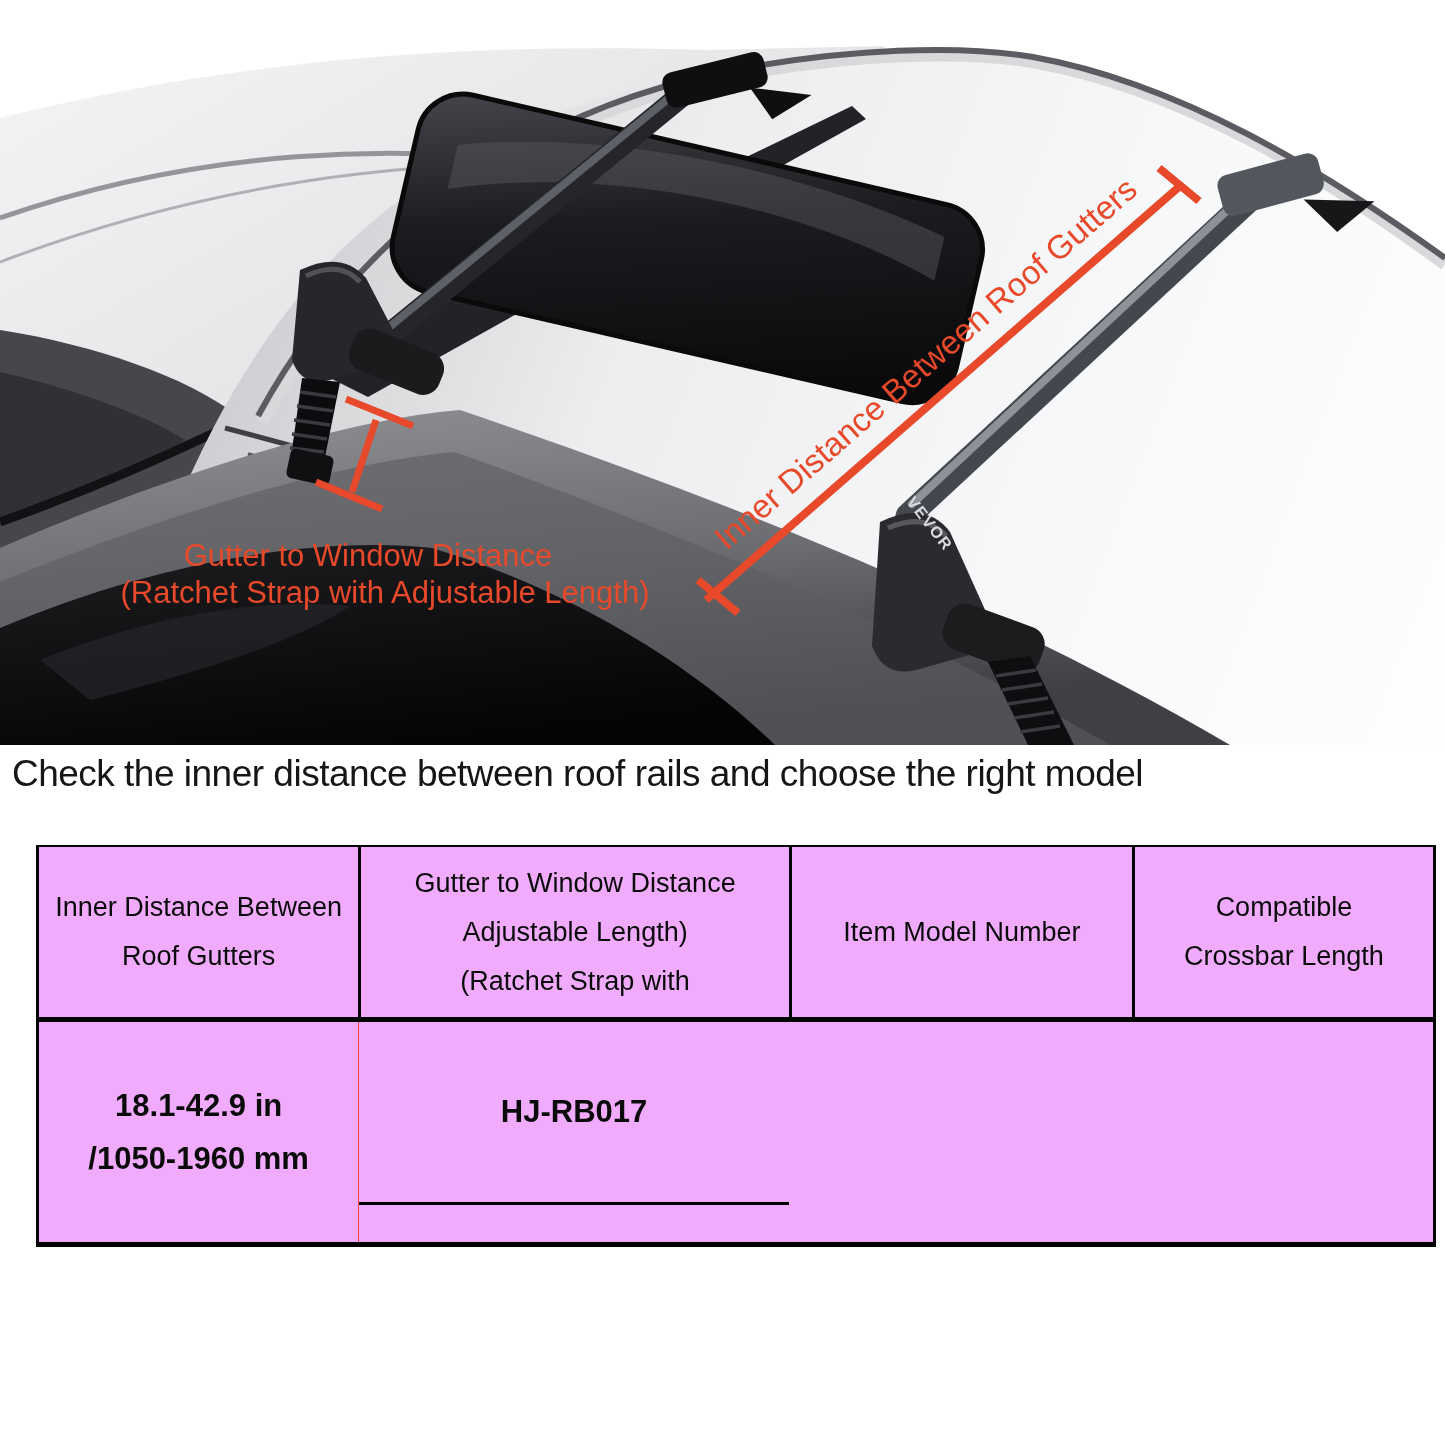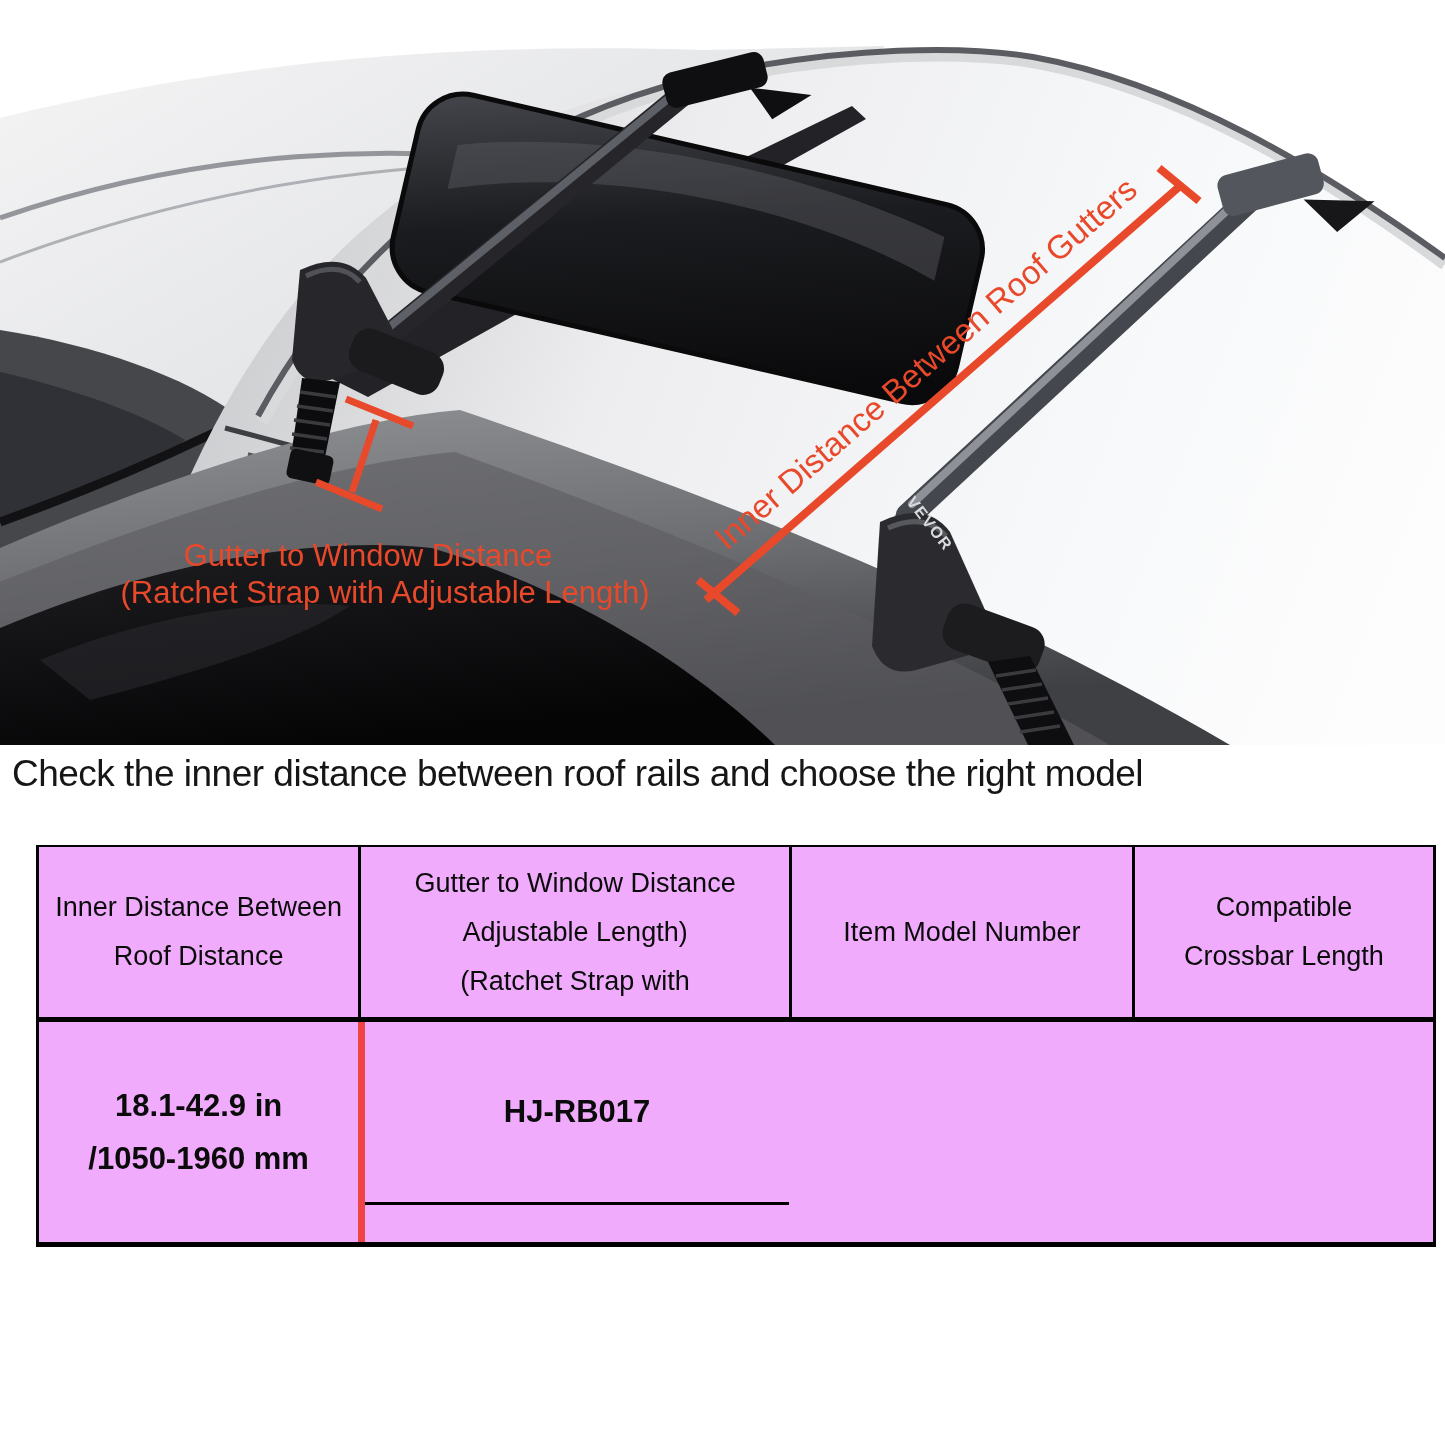--- a/index.html
+++ b/index.html
@@ -14,21 +14,21 @@
   .spec-table{
     position:absolute;left:36px;top:845px;width:1400px;height:402px;
     box-sizing:border-box;border:3px solid #000;border-top-width:2px;border-bottom-width:5px;
     display:grid;grid-template-columns:22.9% 30.9% 24.6% 21.6%;grid-template-rows:175px 1fr;
     background:#f0abfc;color:#0b0b0b;
   }
   .cell{display:flex;flex-direction:column;align-items:center;justify-content:center;text-align:center;box-sizing:border-box;}
   .cell.vline{border-left:3px solid #000;}
   .head{font-size:27px;line-height:49px;border-bottom:5px solid #000;font-weight:400;}
   .val{font-size:31px;line-height:53px;font-weight:700;}
-  .model-col{display:grid;grid-template-rows:183px 1fr;box-sizing:border-box;border-left:7px solid #ef4444;gap:28px;}
+  .model-col{display:grid;grid-template-rows:183px 1fr;box-sizing:border-box;border-left:1px solid #ef4444;gap:28px;}
   .model-cell{display:flex;align-items:center;justify-content:center;font-size:31px;font-weight:700;box-sizing:border-box;}
   .model-cell.first{border-bottom:3px solid #000;}
 </style>
 </head>
 <body>
 
 <div class="photo">
   <svg width="1445" height="745" viewBox="0 0 1445 745" xmlns="http://www.w3.org/2000/svg">
     <defs>
       <linearGradient id="roofGrad" x1="0" y1="0.5" x2="1" y2="0.7">
@@ -147,21 +147,21 @@
     <text x="385" y="603" text-anchor="middle" font-size="31" fill="#E8492B" font-family="Liberation Sans, sans-serif">(Ratchet Strap with Adjustable Length)</text>
   </svg>
 </div>
 
 <div class="headline">Check the inner distance between roof rails and choose the right model</div>
 
 <div class="spec-table">
 
   <div class="cell head">
     <span>Inner Distance Between</span>
-    <span>Roof Distance</span>
+    <span>Roof Gutters</span>
   </div>
   <div class="cell head vline">
     <span>Gutter to Window Distance</span>
     <span>Adjustable Length)</span>
     <span>(Ratchet Strap with</span>
   </div>
   <div class="cell head vline">
     <span>Item Model Number</span>
   </div>
   <div class="cell head vline">

